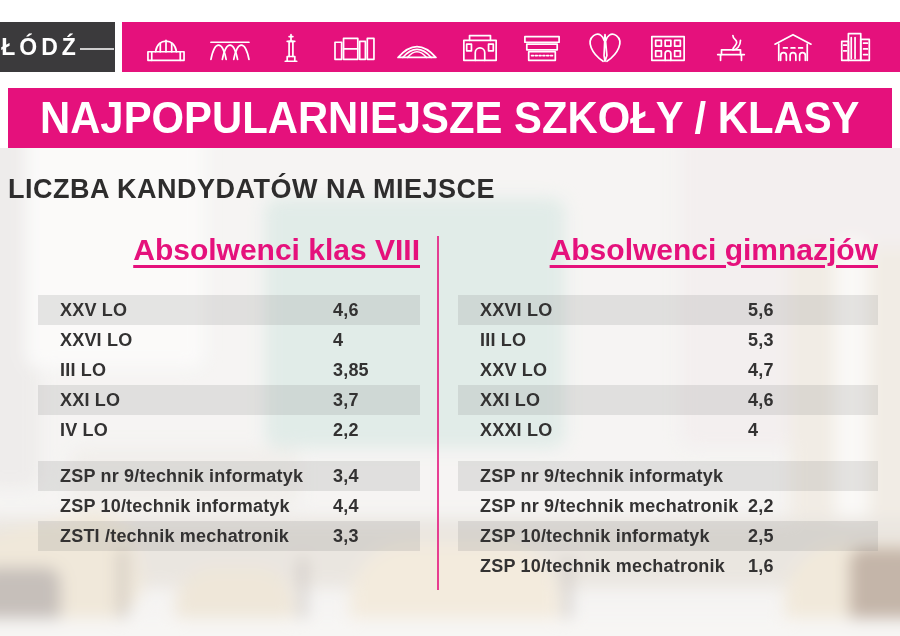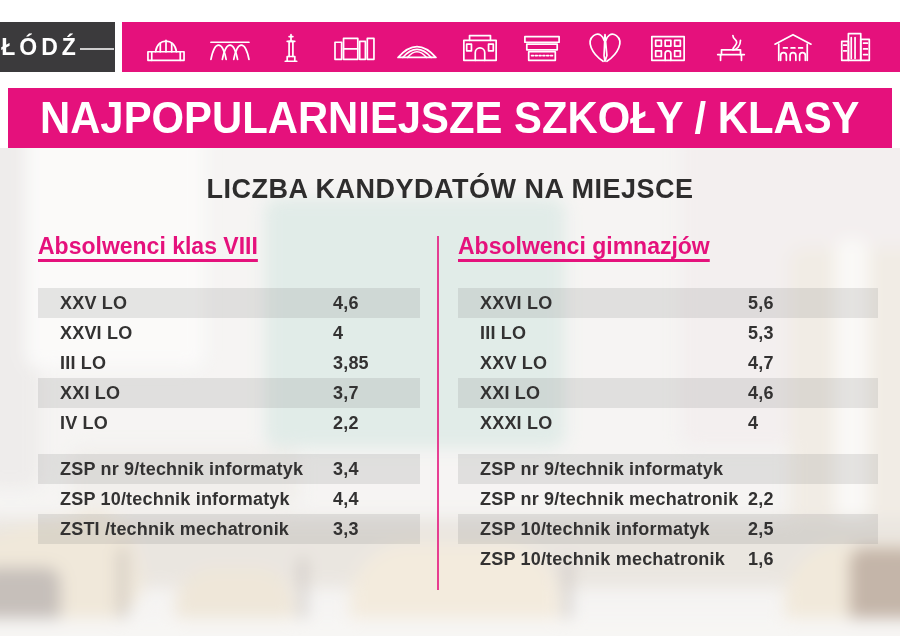--- a/index.html
+++ b/index.html
@@ -35,29 +35,29 @@
     letter-spacing:0px;white-space:nowrap;transform:scale(1.02,1.06);
   }
   
   .photo{position:absolute;left:0;right:0;top:148px;bottom:0;overflow:hidden;z-index:0;background:#f0eeec;}
   .photo-shapes{position:absolute;left:-20px;top:-20px;right:-20px;bottom:-20px;filter:blur(8px);}
   .ps{position:absolute;border-radius:14px;}
   .photo-overlay{position:absolute;inset:0;background:rgba(255,255,255,.38);}
   
   .content{position:absolute;left:8px;right:8px;top:148px;bottom:0;z-index:2;}
   .main-title{
-    margin:26px 0 0 0;text-align:center;
+    margin:26px 0 0 0;
     font-size:27px;font-weight:800;color:#2e2d2d;letter-spacing:.5px;
   }
   .col{position:absolute;top:85px;}
   .col-left{left:30px;width:382px;}
   .col-right{left:450px;width:420px;}
   .col-header{
-    margin:0 0 28px 0;text-align:left;
-    font-size:23px;font-weight:800;color:#e5117c;
+    margin:0 0 28px 0;text-align:right;
+    font-size:30px;font-weight:800;color:#e5117c;
     text-decoration:underline;text-decoration-thickness:2.5px;text-underline-offset:5px;
   }
   .section + .section{margin-top:16px;}
   .row{
     display:flex;align-items:center;height:30px;
     padding:0 17px 0 22px;
     font-size:18px;font-weight:700;color:#333232;letter-spacing:.2px;white-space:nowrap;
   }
   .row.banded{background:rgba(128,128,128,.18);}
   .row-label{flex:1;}

